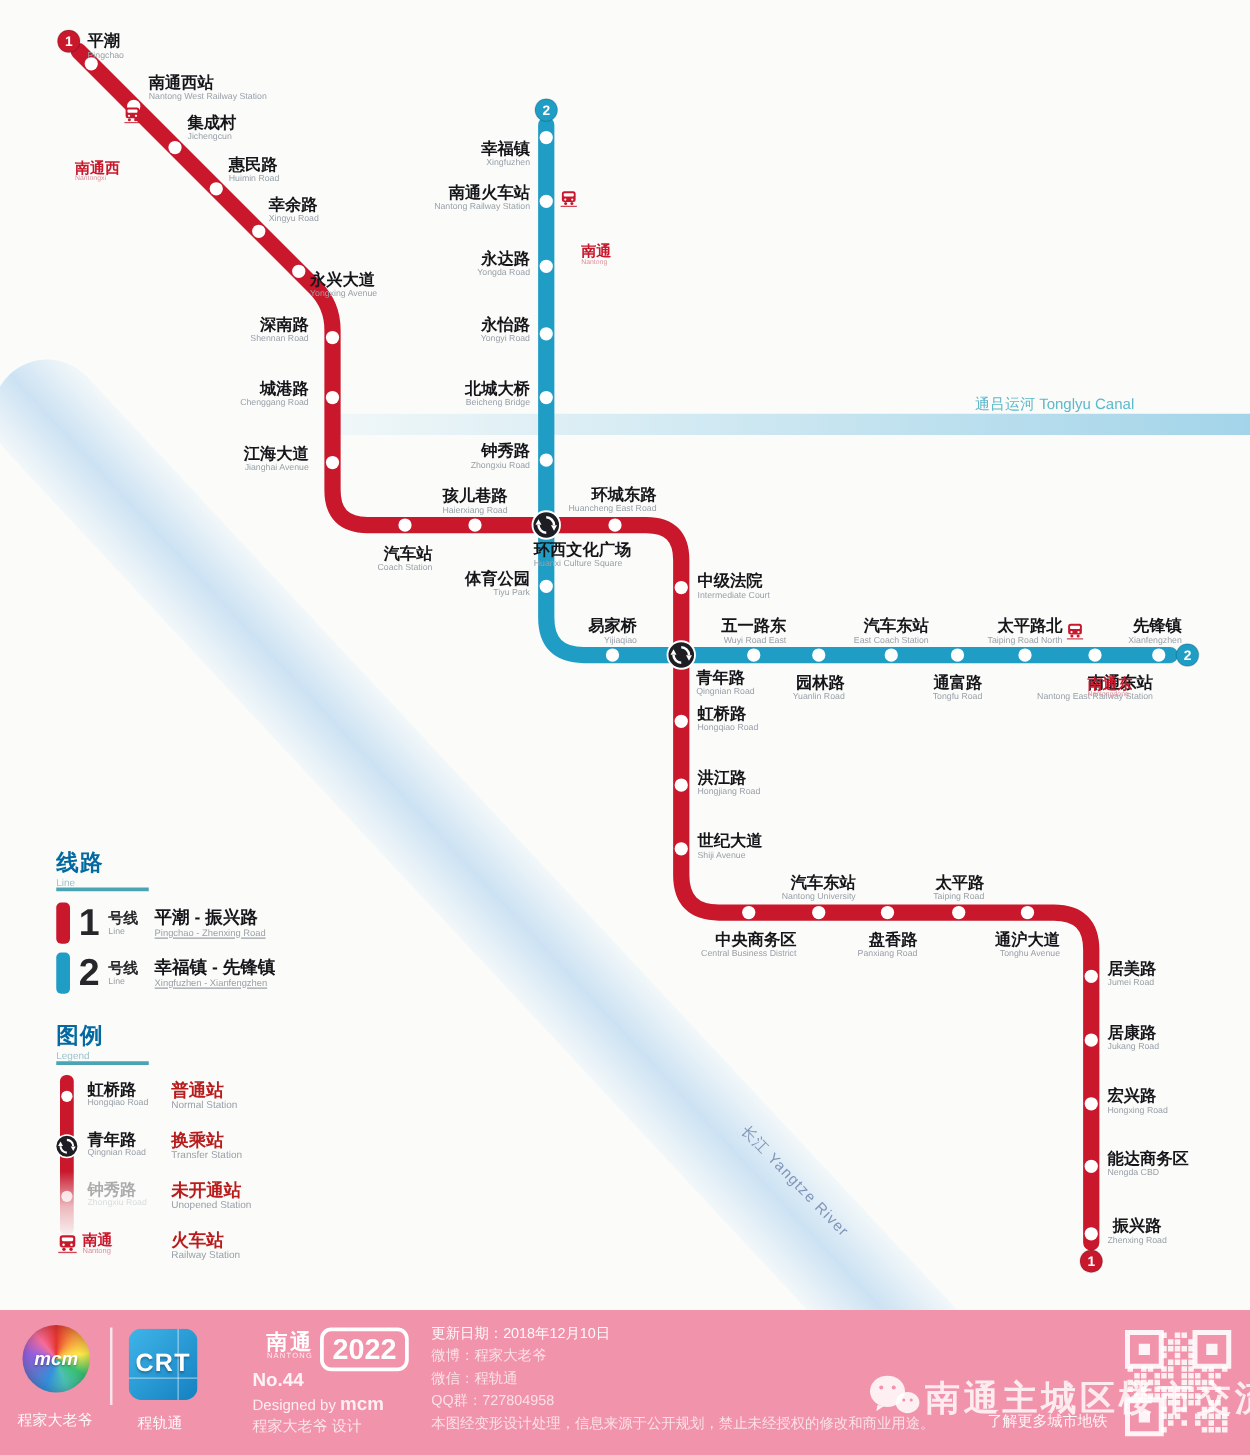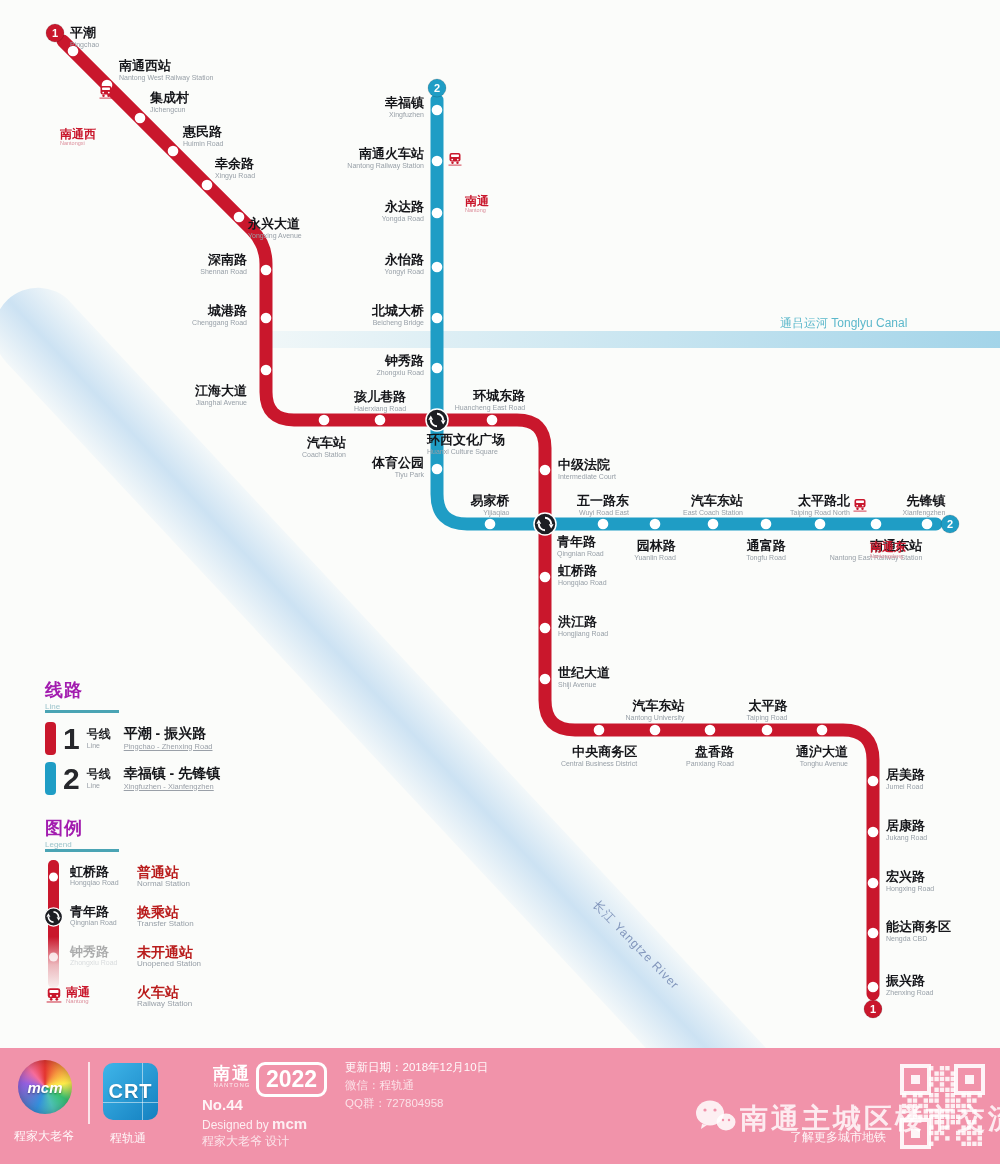--- a/index.html
+++ b/index.html
@@ -21,21 +21,21 @@
   .st-label .zh{font-size:13px;font-weight:bold;color:#15161a;white-space:nowrap;}
   .st-label .en{font-size:7px;color:#98a0a8;white-space:nowrap;margin-top:1px;}
   .a-end{transform:translateX(-100%);text-align:right;}
   .a-middle{transform:translateX(-50%);text-align:right;}
   
   .rail{position:absolute;display:flex;align-items:flex-start;gap:3px;z-index:3;}
   .rail .zh-r{font-size:12px;font-weight:bold;color:#c9172c;line-height:1;white-space:nowrap;margin-top:44px;}
   .rail .en-r{font-size:5.5px;color:#dc8e9b;white-space:nowrap;}
   
   .lg-head{position:absolute;z-index:4;}
-  .lg-head .h-zh{font-size:18px;font-weight:bold;color:#a21caf;letter-spacing:1px;}
+  .lg-head .h-zh{font-size:18px;font-weight:bold;color:#0369a1;letter-spacing:1px;}
   .lg-head .h-en{font-size:8px;color:#9cc4cb;margin-top:0px;}
   .lg-rule{position:absolute;width:74px;height:3px;background:#4aa4b4;z-index:4;}
   .lg-line-item{position:absolute;display:flex;align-items:center;gap:7px;z-index:4;}
   .lg-bar{width:11px;height:33px;border-radius:4px;}
   .lg-num{font-size:30px;font-weight:bold;color:#26272b;line-height:1;}
   .lg-suf .s-zh{font-size:12px;font-weight:bold;color:#26272b;line-height:1.1;}
   .lg-suf .s-en{font-size:7px;color:#9aa0a8;}
   .lg-route{margin-left:6px;}
   .lg-route .r-zh{font-size:14px;font-weight:bold;color:#15161a;white-space:nowrap;line-height:1.1;}
   .lg-route .r-en{font-size:7.5px;color:#9aa0a8;white-space:nowrap;text-decoration:underline;}
@@ -195,21 +195,21 @@
         <div class="en">Yongxing Avenue</div>
       </div>
       <div class="st-label a-end" style="left: 247px; top: 253px;">
         <div class="zh">深南路</div>
         <div class="en">Shennan Road</div>
       </div>
       <div class="st-label a-end" style="left: 247px; top: 304px;">
         <div class="zh">城港路</div>
         <div class="en">Chenggang Road</div>
       </div>
-      <div class="st-label a-end" style="left: 247px; top: 356px; margin-top: 28px;">
+      <div class="st-label a-end" style="left: 247px; top: 356px;">
         <div class="zh">江海大道</div>
         <div class="en">Jianghai Avenue</div>
       </div>
       <div class="st-label a-middle" style="left: 324px; top: 436px;">
         <div class="zh">汽车站</div>
         <div class="en">Coach Station</div>
       </div>
       <div class="st-label a-middle" style="left: 380px; top: 390px;">
         <div class="zh">孩儿巷路</div>
         <div class="en">Haierxiang Road</div>
@@ -271,25 +271,25 @@
         <div class="en">Jukang Road</div>
       </div>
       <div class="st-label" style="left: 886px; top: 870px;">
         <div class="zh">宏兴路</div>
         <div class="en">Hongxing Road</div>
       </div>
       <div class="st-label" style="left: 886px; top: 920px;">
         <div class="zh">能达商务区</div>
         <div class="en">Nengda CBD</div>
       </div>
-      <div class="st-label" style="left: 886px; top: 974px;">
+      <div class="st-label" style="left: 886px; top: 974px; text-align: center;">
         <div class="zh">振兴路</div>
         <div class="en">Zhenxing Road</div>
       </div>
-      <div class="st-label a-end" style="left: 424px; top: 96px;">
+      <div class="st-label a-end" style="left: 424px; top: 112px;">
         <div class="zh">幸福镇</div>
         <div class="en">Xingfuzhen</div>
       </div>
       <div class="st-label a-end" style="left: 424px; top: 147px;">
         <div class="zh">南通火车站</div>
         <div class="en">Nantong Railway Station</div>
       </div>
       <div class="st-label a-end" style="left: 424px; top: 200px;">
         <div class="zh">永达路</div>
         <div class="en">Yongda Road</div>
@@ -486,22 +486,24 @@
     <div class="f-city">
       <div class="c-zh">南通</div>
       <div class="c-en">NANTONG</div>
     </div>
     <div class="f-year">2022</div>
     <div class="f-issue">No.44</div>
     <div class="f-designed"><span>Designed by </span><b>mcm</b></div>
     <div class="f-designer">程家大老爷 设计</div>
     <div class="f-info" id="f-info">
         <div>更新日期：2018年12月10日</div>
+        <div>微博：程家大老爷</div>
         <div>微信：程轨通</div>
         <div>QQ群：727804958</div>
+        <div>本图经变形设计处理，信息来源于公开规划，禁止未经授权的修改和商业用途。</div>
       </div>
     <div class="wechat-icon">
       <svg width="42" height="38" viewBox="0 0 42 38">
         <ellipse cx="16" cy="15" rx="14" ry="12.5" fill="rgba(255,255,255,0.85)"></ellipse>
         <circle cx="11" cy="12" r="1.6" fill="#f193aa"></circle>
           <circle cx="21" cy="12" r="1.6" fill="#f193aa"></circle>
         <path d="M8 26 L7 31 L13 27 Z" fill="rgba(255,255,255,0.85)"></path>
         <ellipse cx="32" cy="24" rx="9.5" ry="8.5" fill="rgba(255,255,255,0.85)"></ellipse>
         <circle cx="29" cy="22" r="1.2" fill="#f193aa"></circle>
           <circle cx="35" cy="22" r="1.2" fill="#f193aa"></circle>

